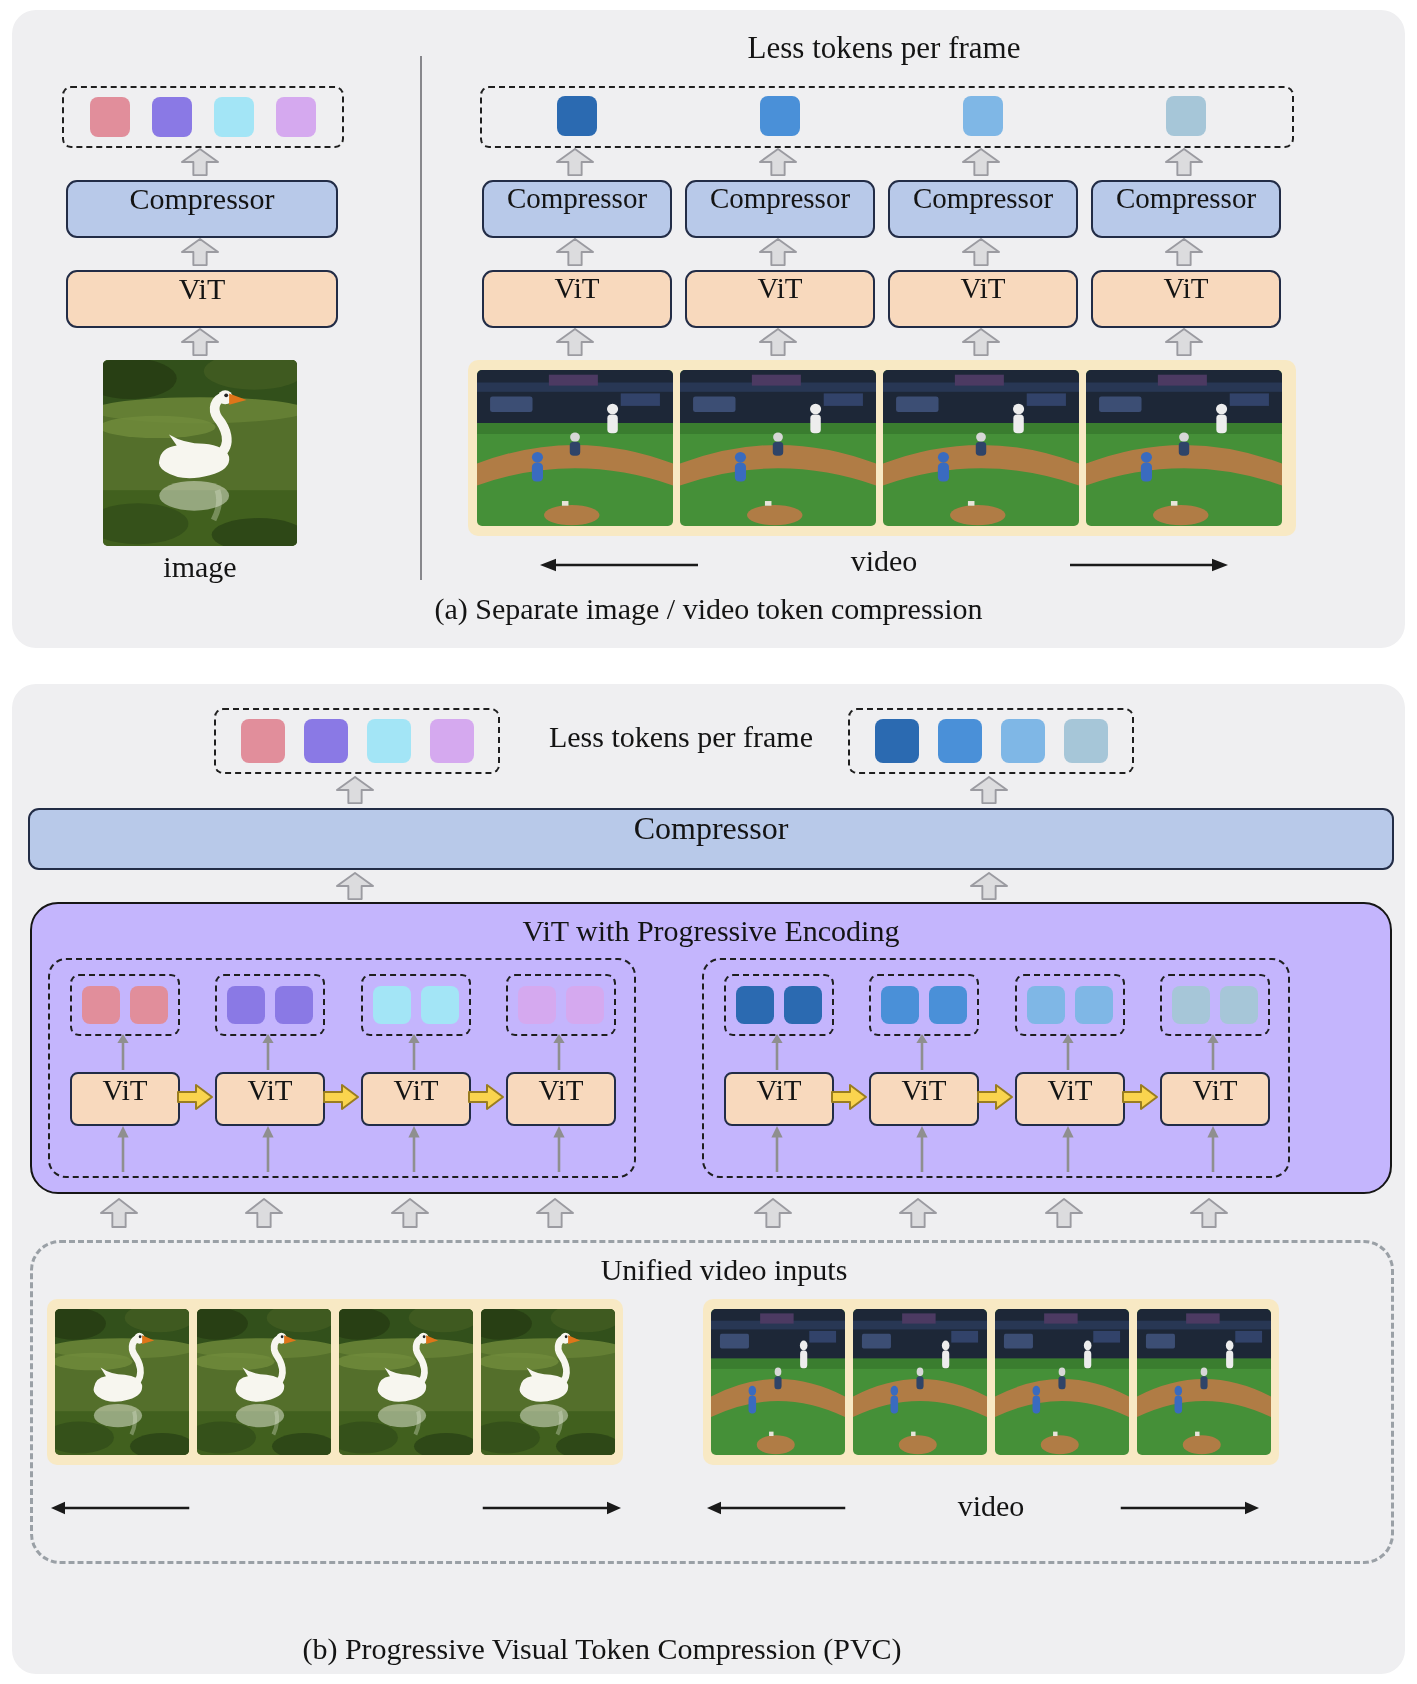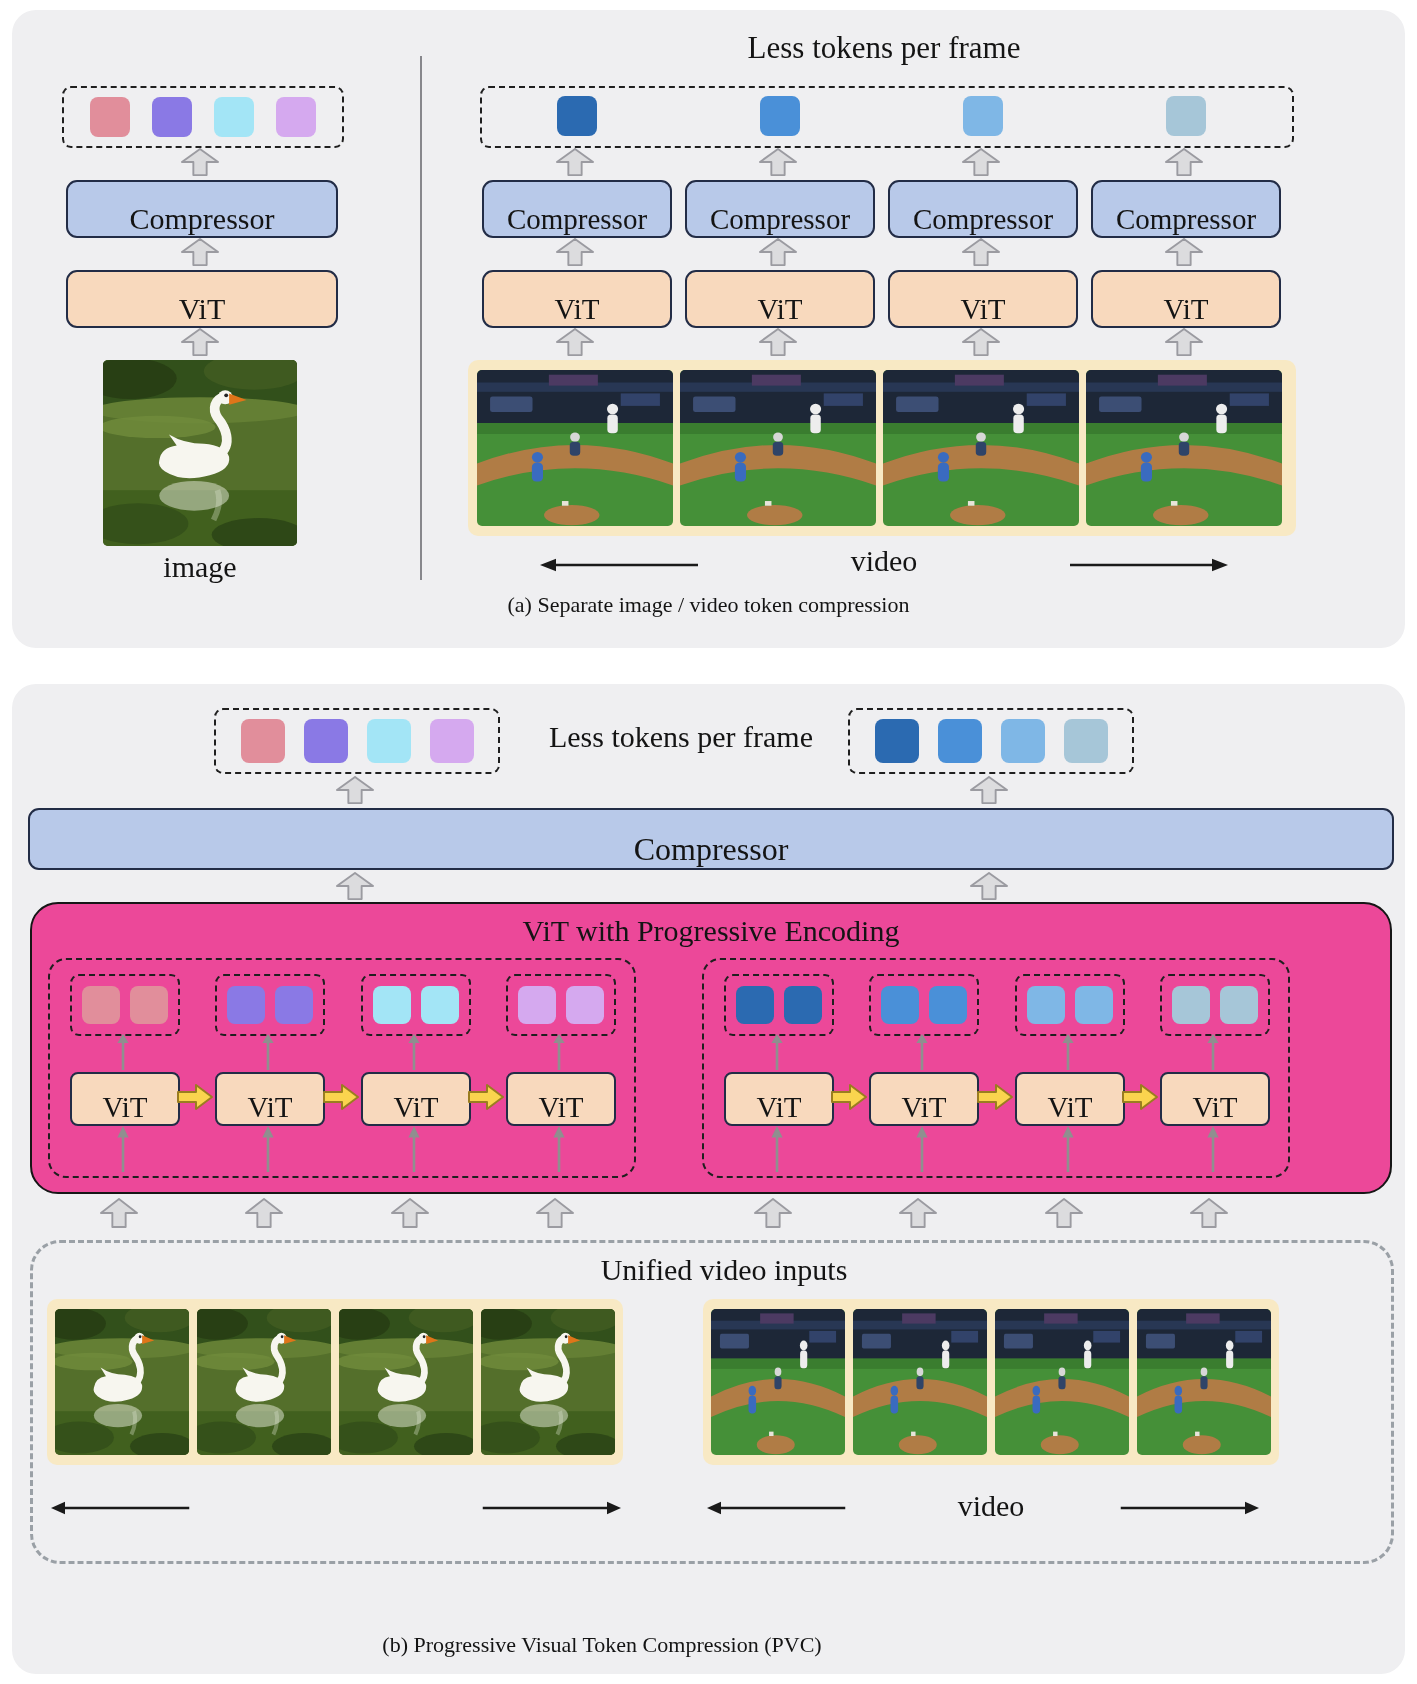--- a/index.html
+++ b/index.html
@@ -1,33 +1,33 @@
 <!DOCTYPE html>
 <html><head>
 <meta charset="utf-8">
 <style>
   html,body{margin:0;padding:0}
   body{background:#ffffff;font-family:"Liberation Serif",serif;color:#141414}
   .page{position:relative;width:1417px;height:1684px;overflow:hidden;background:#fff}
   .abs{position:absolute}
   .panel{position:absolute;background:#efeff1;border-radius:24px}
   .ctr{text-align:center}
-  .solidbox{position:absolute;display:flex;align-items:flex-end;justify-content:center;
+  .solidbox{position:absolute;display:flex;align-items:flex-start;justify-content:center;
             border:2.5px solid #222c46;border-radius:11px}
   .blue{background:#b8c9e9}
   .peachbox{background:#f8d9bd}
   .dashbox{position:absolute;border:2.5px dashed #1f1f1f;border-radius:9px}
   .tokrow{display:flex;align-items:center;justify-content:center;height:100%}
   .token{border-radius:8px;flex:none}
   .strip{position:absolute;background:#f8e9c4;border-radius:10px}
   .photo{position:absolute;border-radius:5px}
   .group{position:absolute;border:2.5px dashed #1f1f1f;border-radius:18px}
   .bigpeach{position:absolute;background:#fce4d2;border:2.5px solid #161616;border-radius:28px}
   .dashcontainer{position:absolute;border:3px dashed #9aa0a6;border-radius:30px}
-  .t29{font-size:29px}.t30{font-size:30px}.t31{font-size:31px}.t32{font-size:32px}.t33{font-size:22px}
+  .t29{font-size:29px}.t30{font-size:30px}.t31{font-size:31px}.t32{font-size:32px}.t33{font-size:30px}
   .divider{position:absolute;width:2px;background:#87878c}
 </style>
 </head>
 <body>
 
 <svg width="0" height="0" style="position:absolute" aria-hidden="true">
   <defs>
     <symbol id="sym-swan" viewBox="0 0 100 100" preserveAspectRatio="none">
       <rect width="100" height="100" fill="#546f2b"></rect>
       <rect width="100" height="28" fill="#32501b"></rect>
@@ -244,21 +244,21 @@
       <span>Compressor</span>
     </div>
 
     <svg class="abs" style="left:324px;top:188px;width:38px;height:28px" viewBox="0 0 40 30" preserveAspectRatio="none">
         <path d="M20 1 L39 15 L27 15 L27 29 L13 29 L13 15 L1 15 Z" fill="#dcdcde" stroke="#9b9ba1" stroke-width="2" stroke-linejoin="round"></path>
       </svg>
     <svg class="abs" style="left:958px;top:188px;width:38px;height:28px" viewBox="0 0 40 30" preserveAspectRatio="none">
         <path d="M20 1 L39 15 L27 15 L27 29 L13 29 L13 15 L1 15 Z" fill="#dcdcde" stroke="#9b9ba1" stroke-width="2" stroke-linejoin="round"></path>
       </svg>
 
-    <div class="bigpeach" style="left: 18px; top: 218px; width: 1358px; height: 288px; background-color: #ec4899;">
+    <div class="bigpeach" style="left: 18px; top: 218px; width: 1358px; height: 288px; background-color: #c4b5fd;">
       <div class="abs ctr t30" style="left:0;top:10px;width:1358px">ViT with Progressive Encoding</div>
 
       <div class="group" style="left:16px;top:54px;width:584px;height:216px">
         <div class="dashbox" style="left:20px;top:14px;width:106px;height:58px">
             <div class="tokrow" style="gap:10px">
               <div class="token" style="width: 38px; height: 38px; background-color: rgb(225, 142, 155);"></div>
               <div class="token" style="width: 38px; height: 38px; background-color: rgb(225, 142, 155);"></div>
             </div>
           </div>
         <div class="dashbox" style="left:165px;top:14px;width:106px;height:58px">

